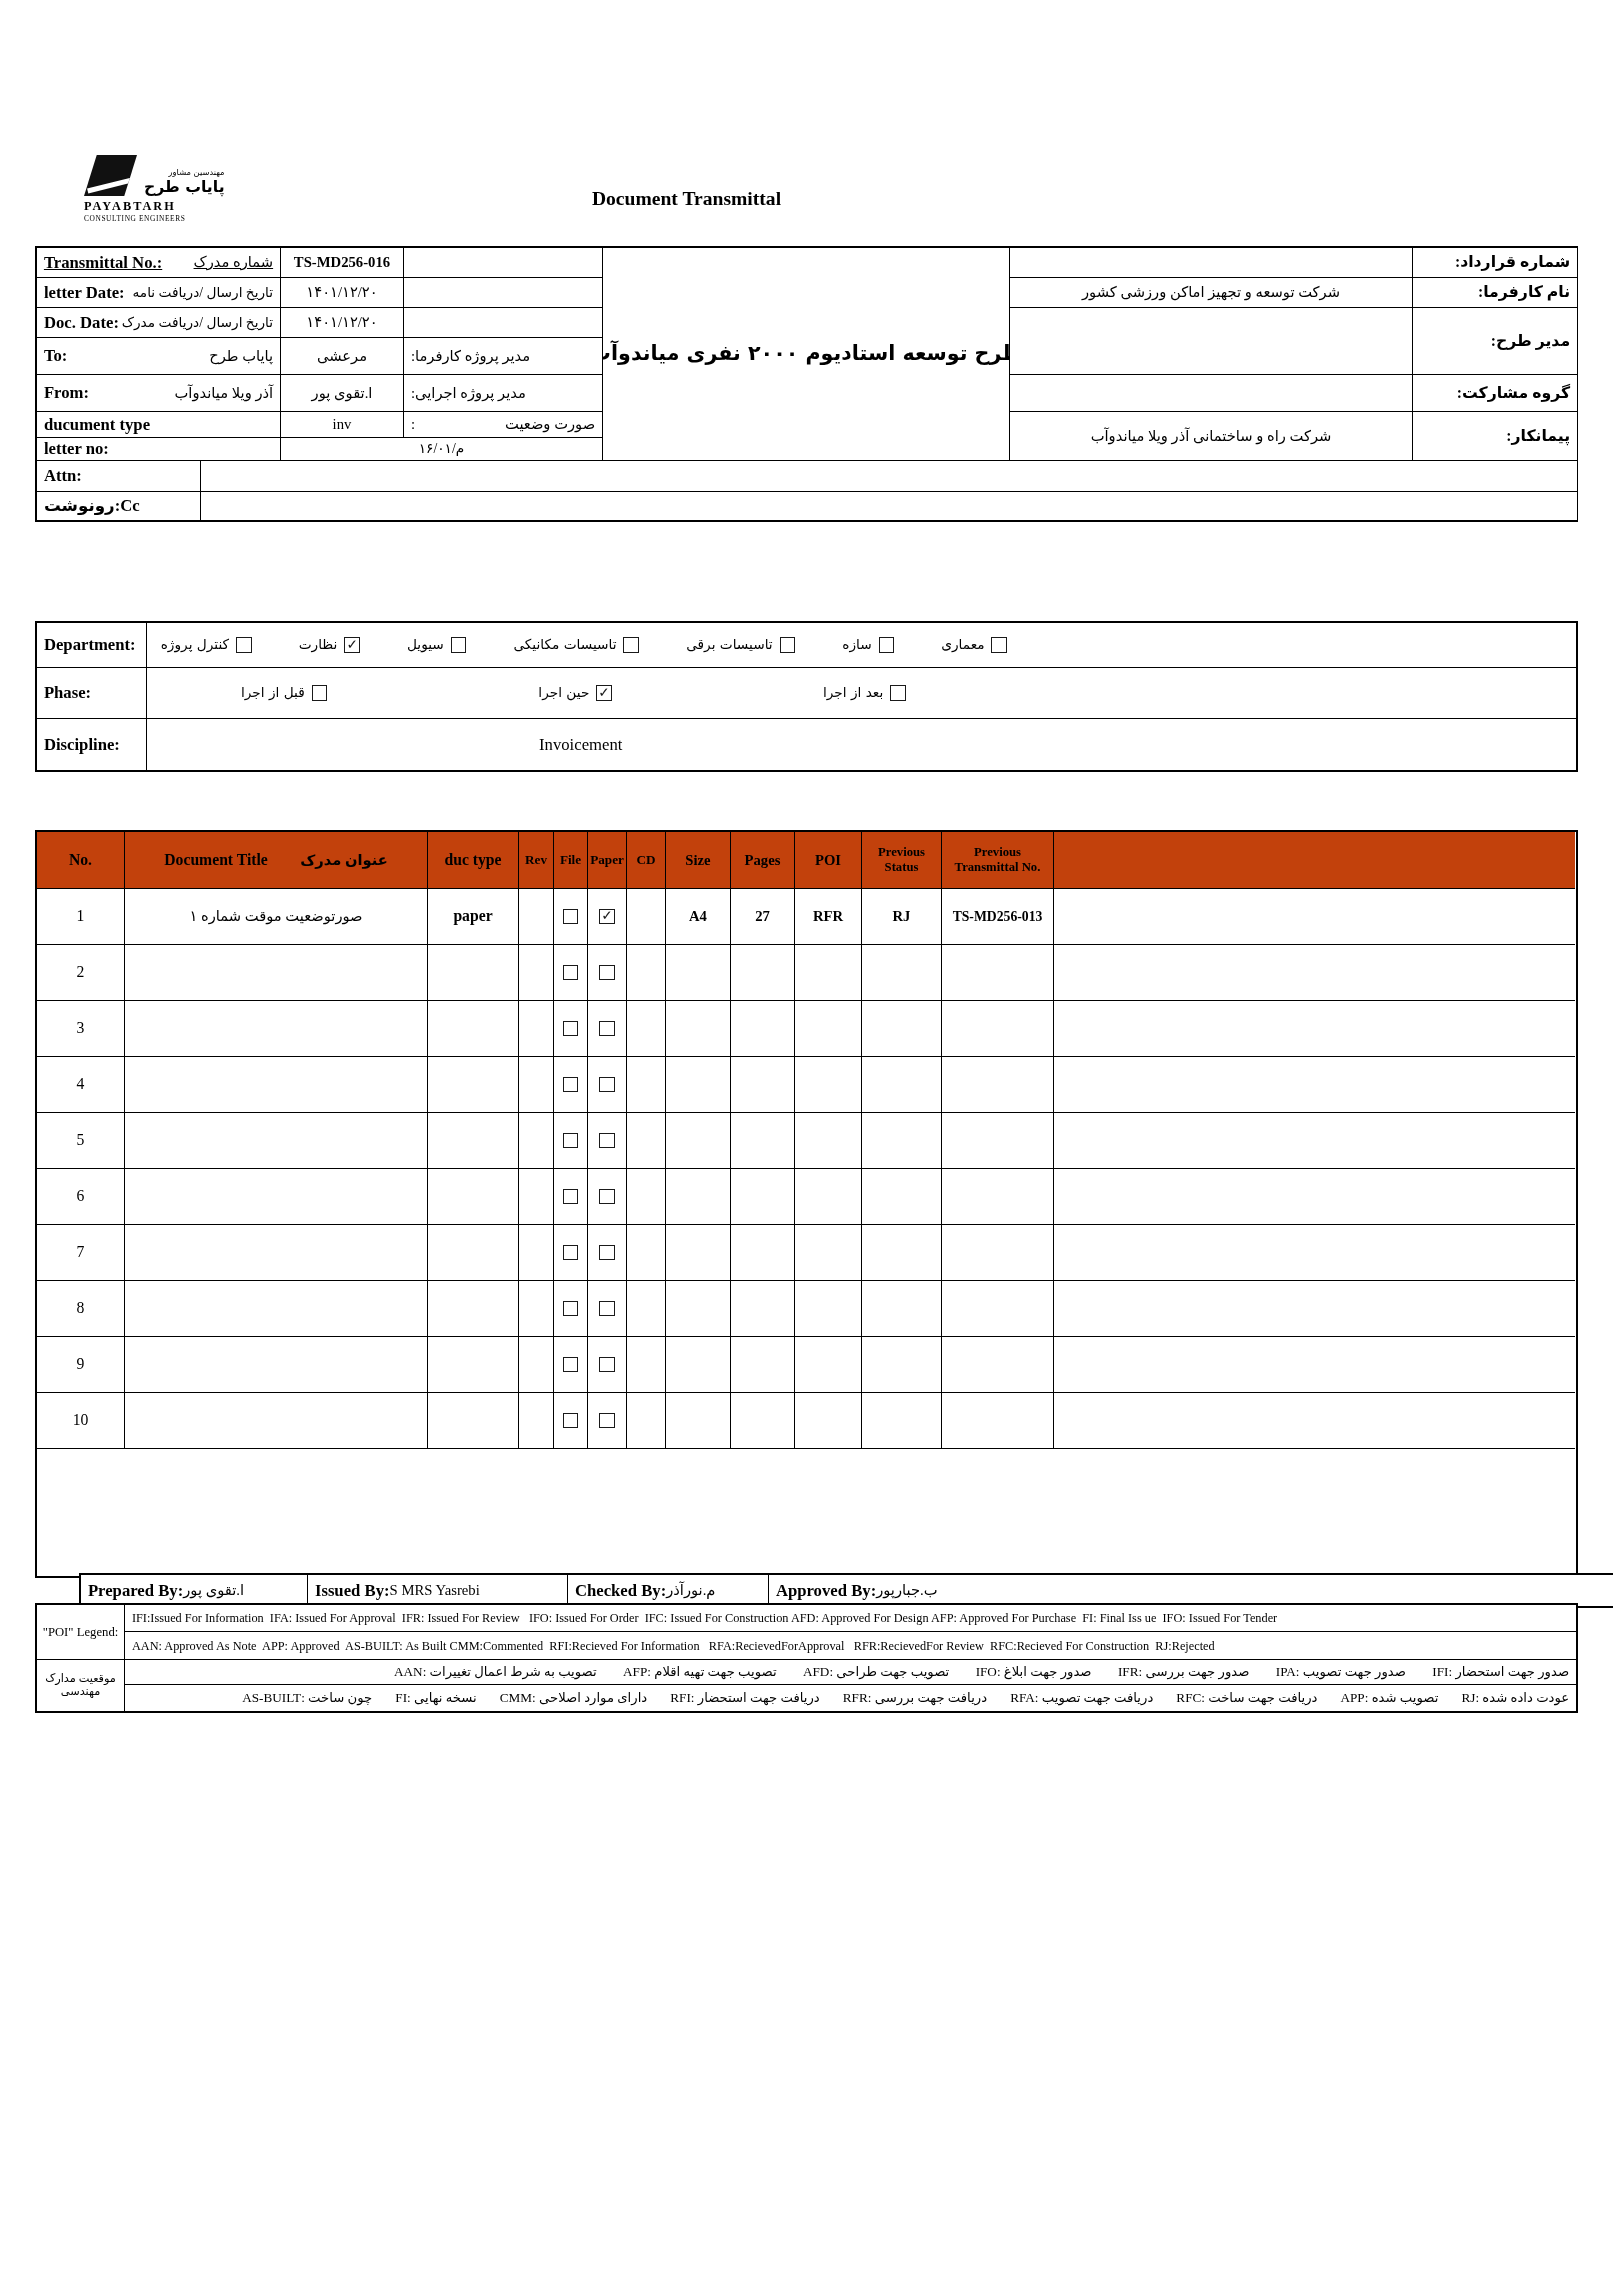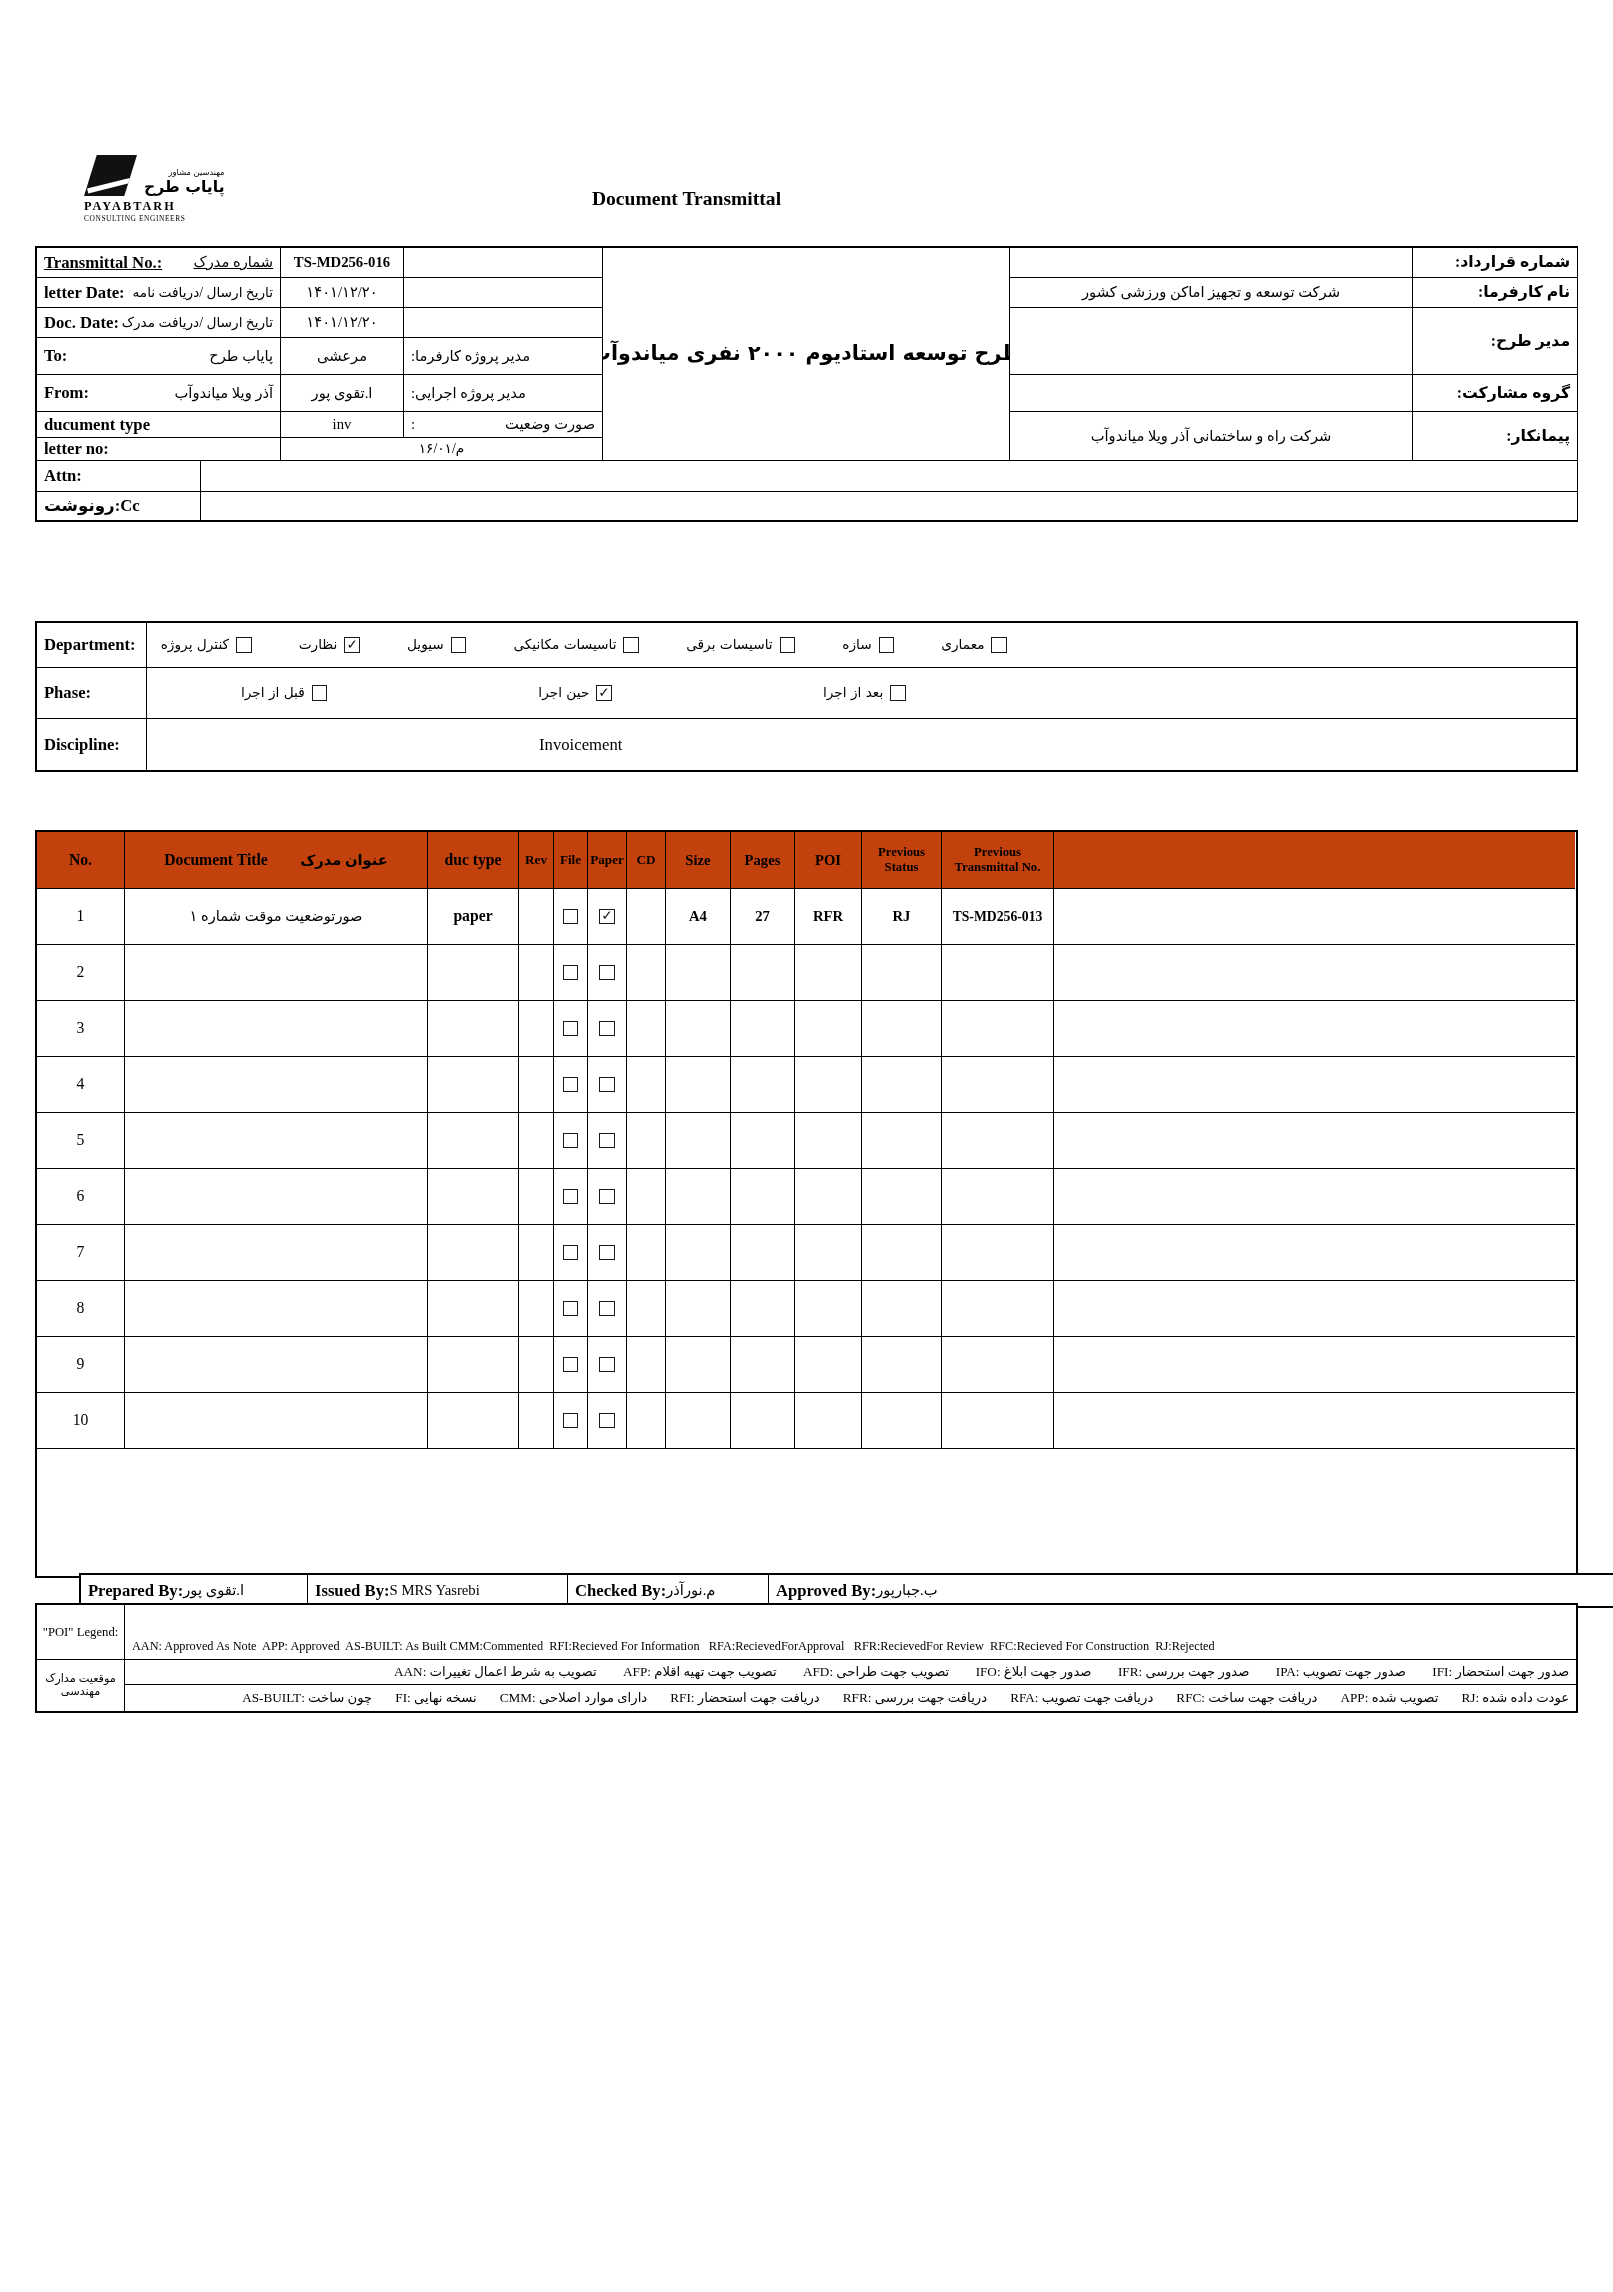--- a/index.html
+++ b/index.html
@@ -403,20 +403,21 @@
     <div class="c nbb nbr">
       <span class="lab">Approved By:</span>
       <span class="rtl f15" style="margin-right:3.9px;">ب.جبارپور</span>
     </div>
   </div>
 
   <div class="grid" style="left:35px; top:1603px; width:1543px;
               grid-template-columns:88px 1451px;
               grid-template-rows:27.4px 27.4px 25.5px 25.5px;">
     <div class="c cc f13" style="grid-area:1/1/3/2;">"POI" Legend:</div>
+    <div class="c nbr pre f125" style="grid-area:1/2/2/3;">IFI:Issued For Information  IFA: Issued For Approval  IFR: Issued For Review   IFO: Issued For Order  IFC: Issued For Construction AFD: Approved For Design AFP: Approved For Purchase  FI: Final Iss ue  IFO: Issued For Tender</div>
     <div class="c nbr pre f125" style="grid-area:2/2/3/3;">AAN: Approved As Note  APP: Approved  AS-BUILT: As Built CMM:Commented  RFI:Recieved For Information   RFA:RecievedForApproval   RFR:RecievedFor Review  RFC:Recieved For Construction  RJ:Rejected</div>
     <div class="c cc nbb rtl f11" style="grid-area:3/1/5/2;">موقعیت مدارک مهندسی</div>
     <div class="c nbr pre rtl f135" style="grid-area:3/2/4/3;">صدور جهت استحضار :IFI        صدور جهت تصویب :IPA        صدور جهت بررسی :IFR        صدور جهت ابلاغ :IFO        تصویب جهت طراحی :AFD        تصویب جهت تهیه اقلام :AFP        تصویب به شرط اعمال تغییرات :AAN</div>
     <div class="c nbr nbb pre rtl f135" style="grid-area:4/2/5/3;">عودت داده شده :RJ       تصویب شده :APP       دریافت جهت ساخت :RFC       دریافت جهت تصویب :RFA       دریافت جهت بررسی :RFR       دریافت جهت استحضار :RFI       دارای موارد اصلاحی :CMM       نسخه نهایی :FI       چون ساخت :AS-BUILT</div>
   </div>
 
 </div>
 
 
 </body></html>

